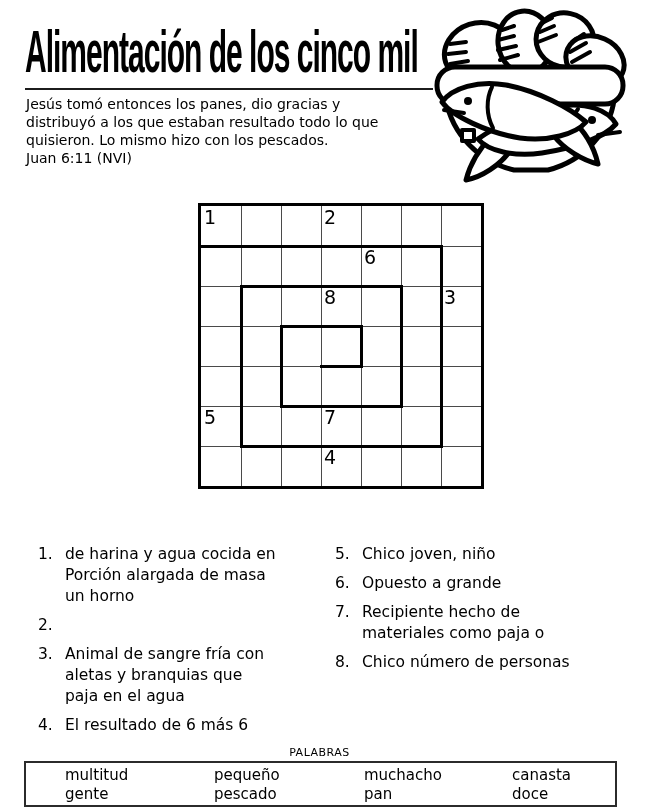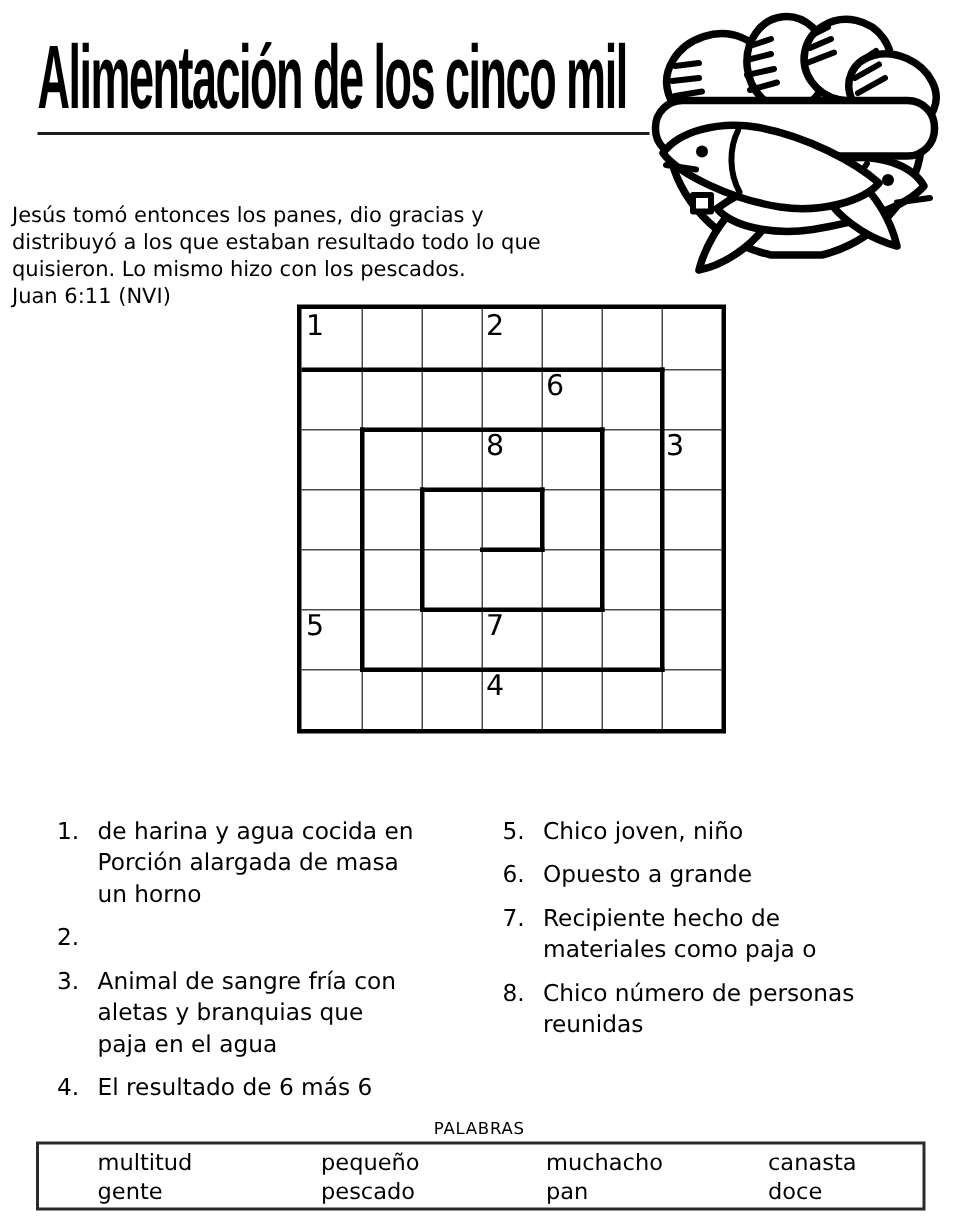--- a/index.html
+++ b/index.html
@@ -13,21 +13,21 @@
   .title{
     left:25px;top:22px;
     font-family:"Liberation Sans",sans-serif;
     font-weight:bold;font-size:60px;line-height:60px;
     letter-spacing:-2px;white-space:nowrap;
     transform:scaleX(0.5);transform-origin:0 0;
   }
   .title-rule{left:25px;top:88px;width:408px;height:2px;background:#1c1c1c;}
 
   
-  .verse{left:8px;top:95px;font-size:14px;line-height:18px;margin-top:40px;}
+  .verse{left:26px;top:95px;font-size:14px;line-height:18px;}
   .verse div{white-space:nowrap;}
 
   
   .illo{left:432px;top:6px;width:196px;height:180px;}
 
   
   .grid{left:198px;top:203px;width:280px;height:280px;border:3px solid #000;}
   .gl{position:absolute;background:#4a4a4a;}
   .gl.v{width:1px;height:280px;top:0;}
   .gl.h{height:1px;width:280px;left:0;}
@@ -185,21 +185,20 @@
     <span class="clue-num">7.</span>
     <div class="clue-lines">
       <div>Recipiente hecho de</div>
       <div>materiales como paja o</div>
     </div>
   </div>
   <div class="clue">
     <span class="clue-num">8.</span>
     <div class="clue-lines">
       <div>Chico número de personas</div>
-      <div>reunidas</div>
     </div>
   </div>
 </div>
 
 <div class="abs wb-label">PALABRAS</div>
 <div class="abs wb-box">
   <span class="wb-word" style="left:39px;top:4px">multitud</span>
   <span class="wb-word" style="left:188px;top:4px">pequeño</span>
   <span class="wb-word" style="left:338px;top:4px">muchacho</span>
   <span class="wb-word" style="left:486px;top:4px">canasta</span>

